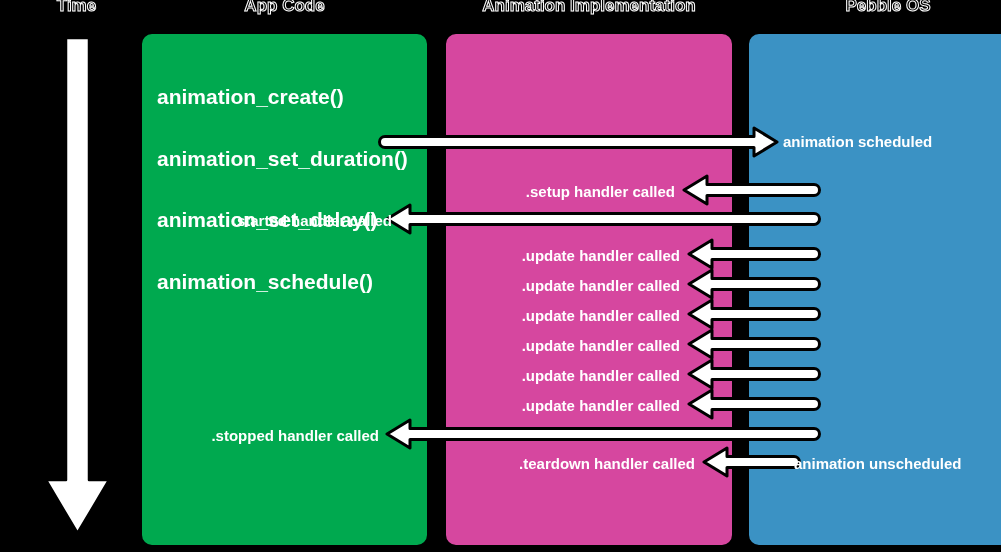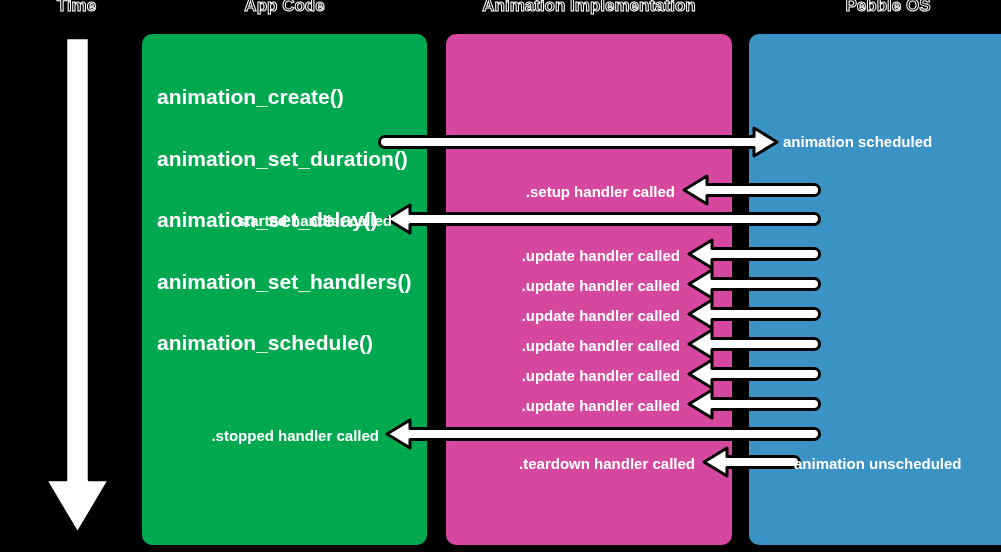--- a/index.html
+++ b/index.html
@@ -76,21 +76,20 @@
   <div class="lane lane-blue" style="left:708px;width:282px;"></div>
 
   <svg class="time-arrow" viewBox="0 0 1001 552" xmlns="http://www.w3.org/2000/svg">
     <path d="M 27 38 L 50 38 A 11 11 0 0 1 50 38 L 50 480 L 70 480 L 38.5 533 L 7 480 L 27 480 Z" fill="#ffffff" stroke="#000000" stroke-width="2.5" stroke-linejoin="round"></path>
   </svg>
 
   <div class="code-block" style="left:118px;top:46px;">
     <div>animation_create()</div>
     <div>animation_set_duration()</div>
     <div>animation_set_delay()</div>
-    <div>animation_set_handlers()</div>
     <div>animation_schedule()</div>
   </div>
 
   <svg class="arrow-svg" viewBox="0 0 1001 552" xmlns="http://www.w3.org/2000/svg">
     <g fill="#ffffff" stroke="#000000" stroke-width="3" stroke-linejoin="round" stroke-linecap="round">
 
       <path d="M 346 136.5 L 715 136.5 L 715 128 L 738 142 L 715 156 L 715 147.5 L 346 147.5 A 5.5 5.5 0 0 1 346 136.5 Z"></path>
 
       <path d="M 775 184.5 L 668 184.5 L 668 176 L 645 190 L 668 204 L 668 195.5 L 775 195.5 A 5.5 5.5 0 0 0 775 184.5 Z"></path>
 

